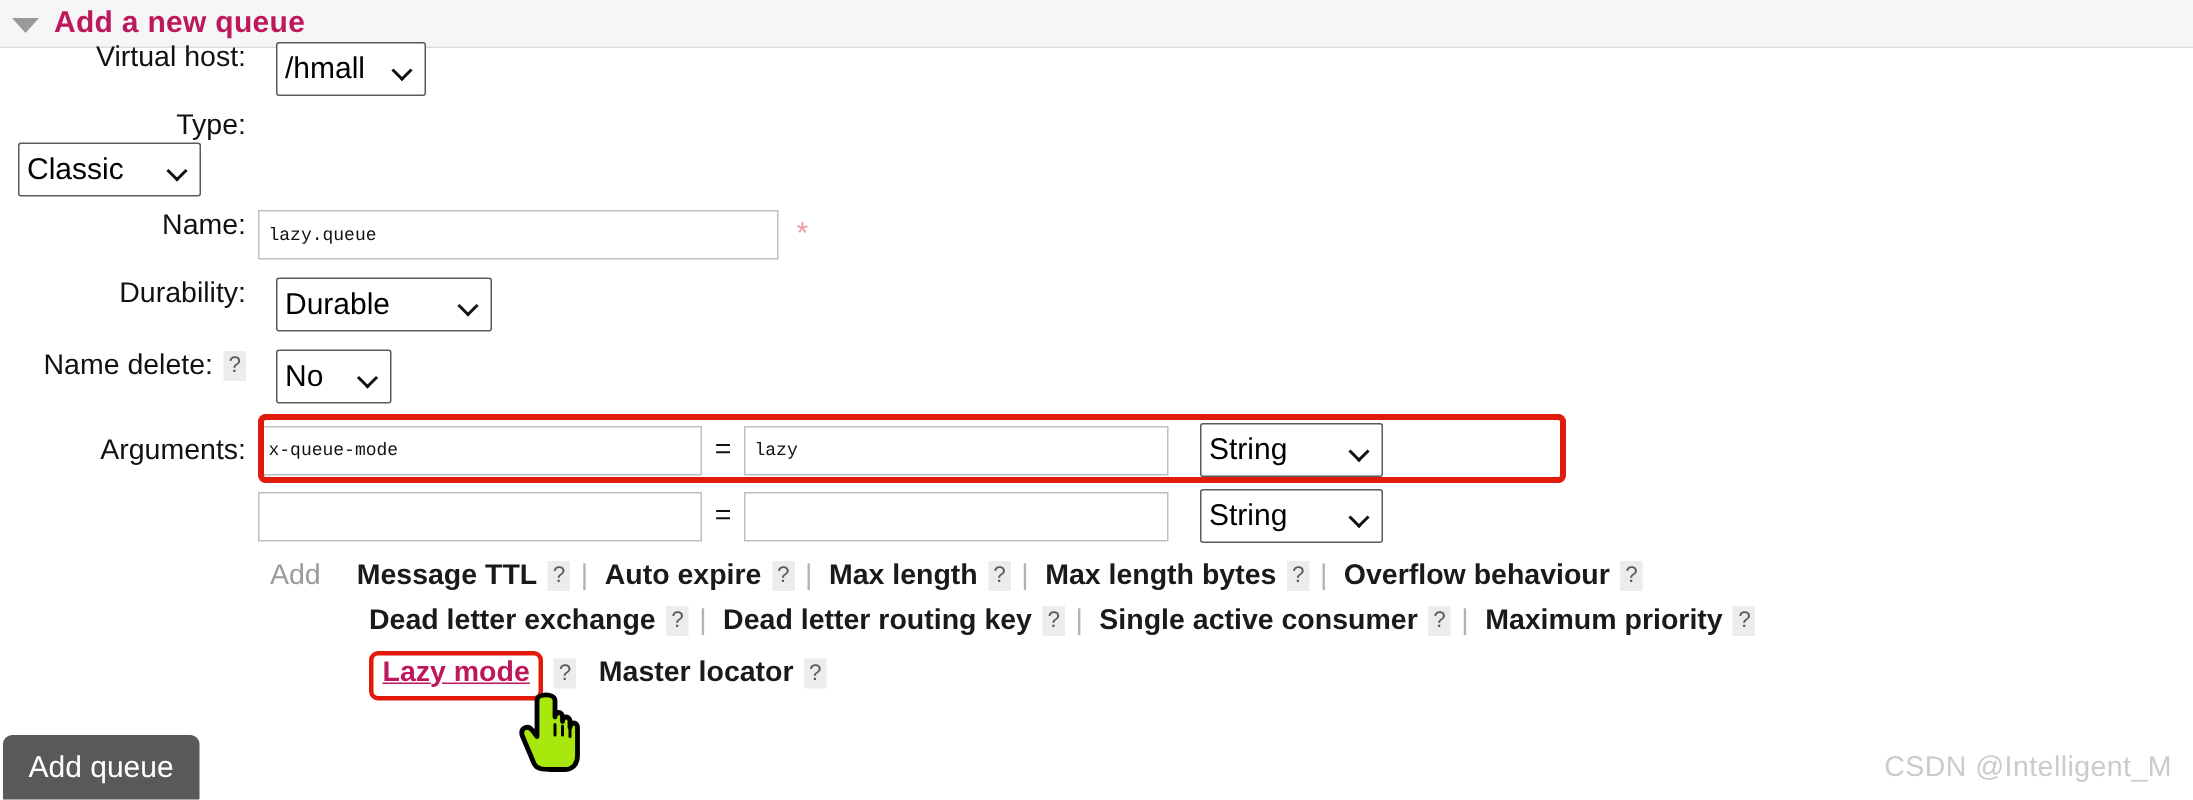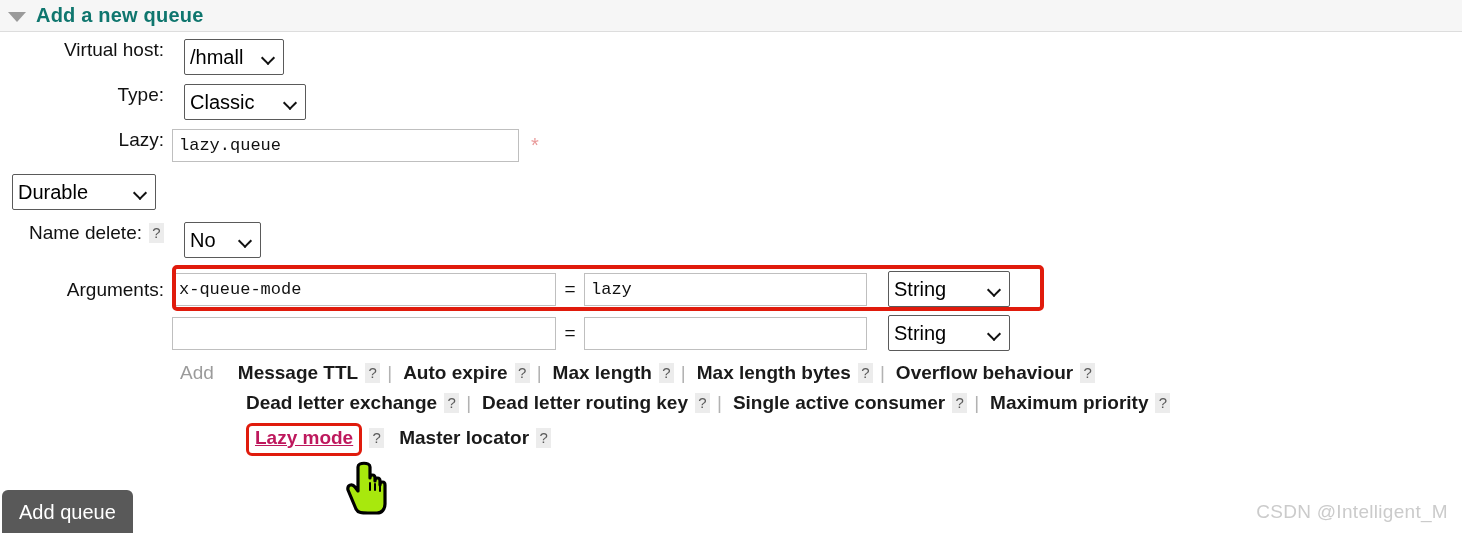--- a/index.html
+++ b/index.html
@@ -32,28 +32,28 @@
     border-left: 9px solid transparent;
     border-right: 9px solid transparent;
     border-top: 10px solid #9a9a9a;
     margin-left: 8px;
     margin-right: 10px;
     margin-top: 2px;
   }
   .section-title {
     font-size: 20px;
     font-weight: bold;
-    color: #0f766e;
+    color: #be185d;
     letter-spacing: .2px;
   }
 
   
   .form {
     position: absolute;
-    left: 0; top: 31px;
+    left: 0; top: 20px;
     width: 1462px;
   }
   .row {
     display: flex;
     align-items: flex-start;
     position: relative;
   }
   .label-cell {
     width: 172px;
     text-align: right;
@@ -108,21 +108,21 @@
     border-right: 2.6px solid #111;
     border-bottom: 2.6px solid #111;
     transform: rotate(45deg);
     pointer-events: none;
   }
   .select-wrap > select { padding-right: 30px; }
 
   
   input.ui-text {
     font-family: "Liberation Mono", monospace;
-    font-size: 17px;
+    font-size: 12px;
     color: #111;
     background: #ffffff;
     border: 1px solid #bfbfbf;
     padding: 4px 6px;
     height: 33px;
     box-sizing: border-box;
   }
   input.ui-text::placeholder { color: #aaa; }
 
   .req-star {
@@ -131,21 +131,21 @@
     margin-left: 12px;
     line-height: 33px;
   }
 
   
   .args-block { position: relative; }
   .arg-row {
     display: flex;
     align-items: center;
   }
-  .arg-key { width: 384px; }
+  .arg-key { width: 296px; }
   .eq {
     font-size: 19px;
     width: 28px;
     text-align: center;
     color: #111;
   }
   .arg-val { width: 283px; }
   .arg-type { margin-left: 9px; }
   .arg-type select.ui-select { width: 122px; }
 
@@ -256,36 +256,37 @@
 
   <div class="row" style="margin-top:8px;">
     <div class="label-cell">Virtual host:</div>
     <div class="select-wrap">
       <select class="ui-select" style="width:100px;">
         <option>/hmall</option>
       </select>
     </div>
   </div>
 
-  <div class="row" style="margin-top:9px;">
+  <div class="row" style="margin-top:9px;flex-direction:column;">
     <div class="label-cell">Type:</div>
     <div class="select-wrap">
       <select class="ui-select" style="width:122px;">
         <option>Classic</option>
       </select>
     </div>
   </div>
 
   <div class="row" style="margin-top:9px;">
-    <div class="label-cell">Lazy:</div>
+    <div class="label-cell">Name:</div>
     <input class="ui-text" style="width: 347px;" value="lazy.queue">
     <span class="req-star">*</span>
   </div>
 
   <div class="row" style="margin-top:12px;">
+    <div class="label-cell">Durability:</div>
     <div class="select-wrap">
       <select class="ui-select" style="width:144px;">
         <option>Durable</option>
       </select>
     </div>
   </div>
 
   <div class="row" style="margin-top:12px;">
     <div class="label-cell">
       <span>Name delete:</span>

